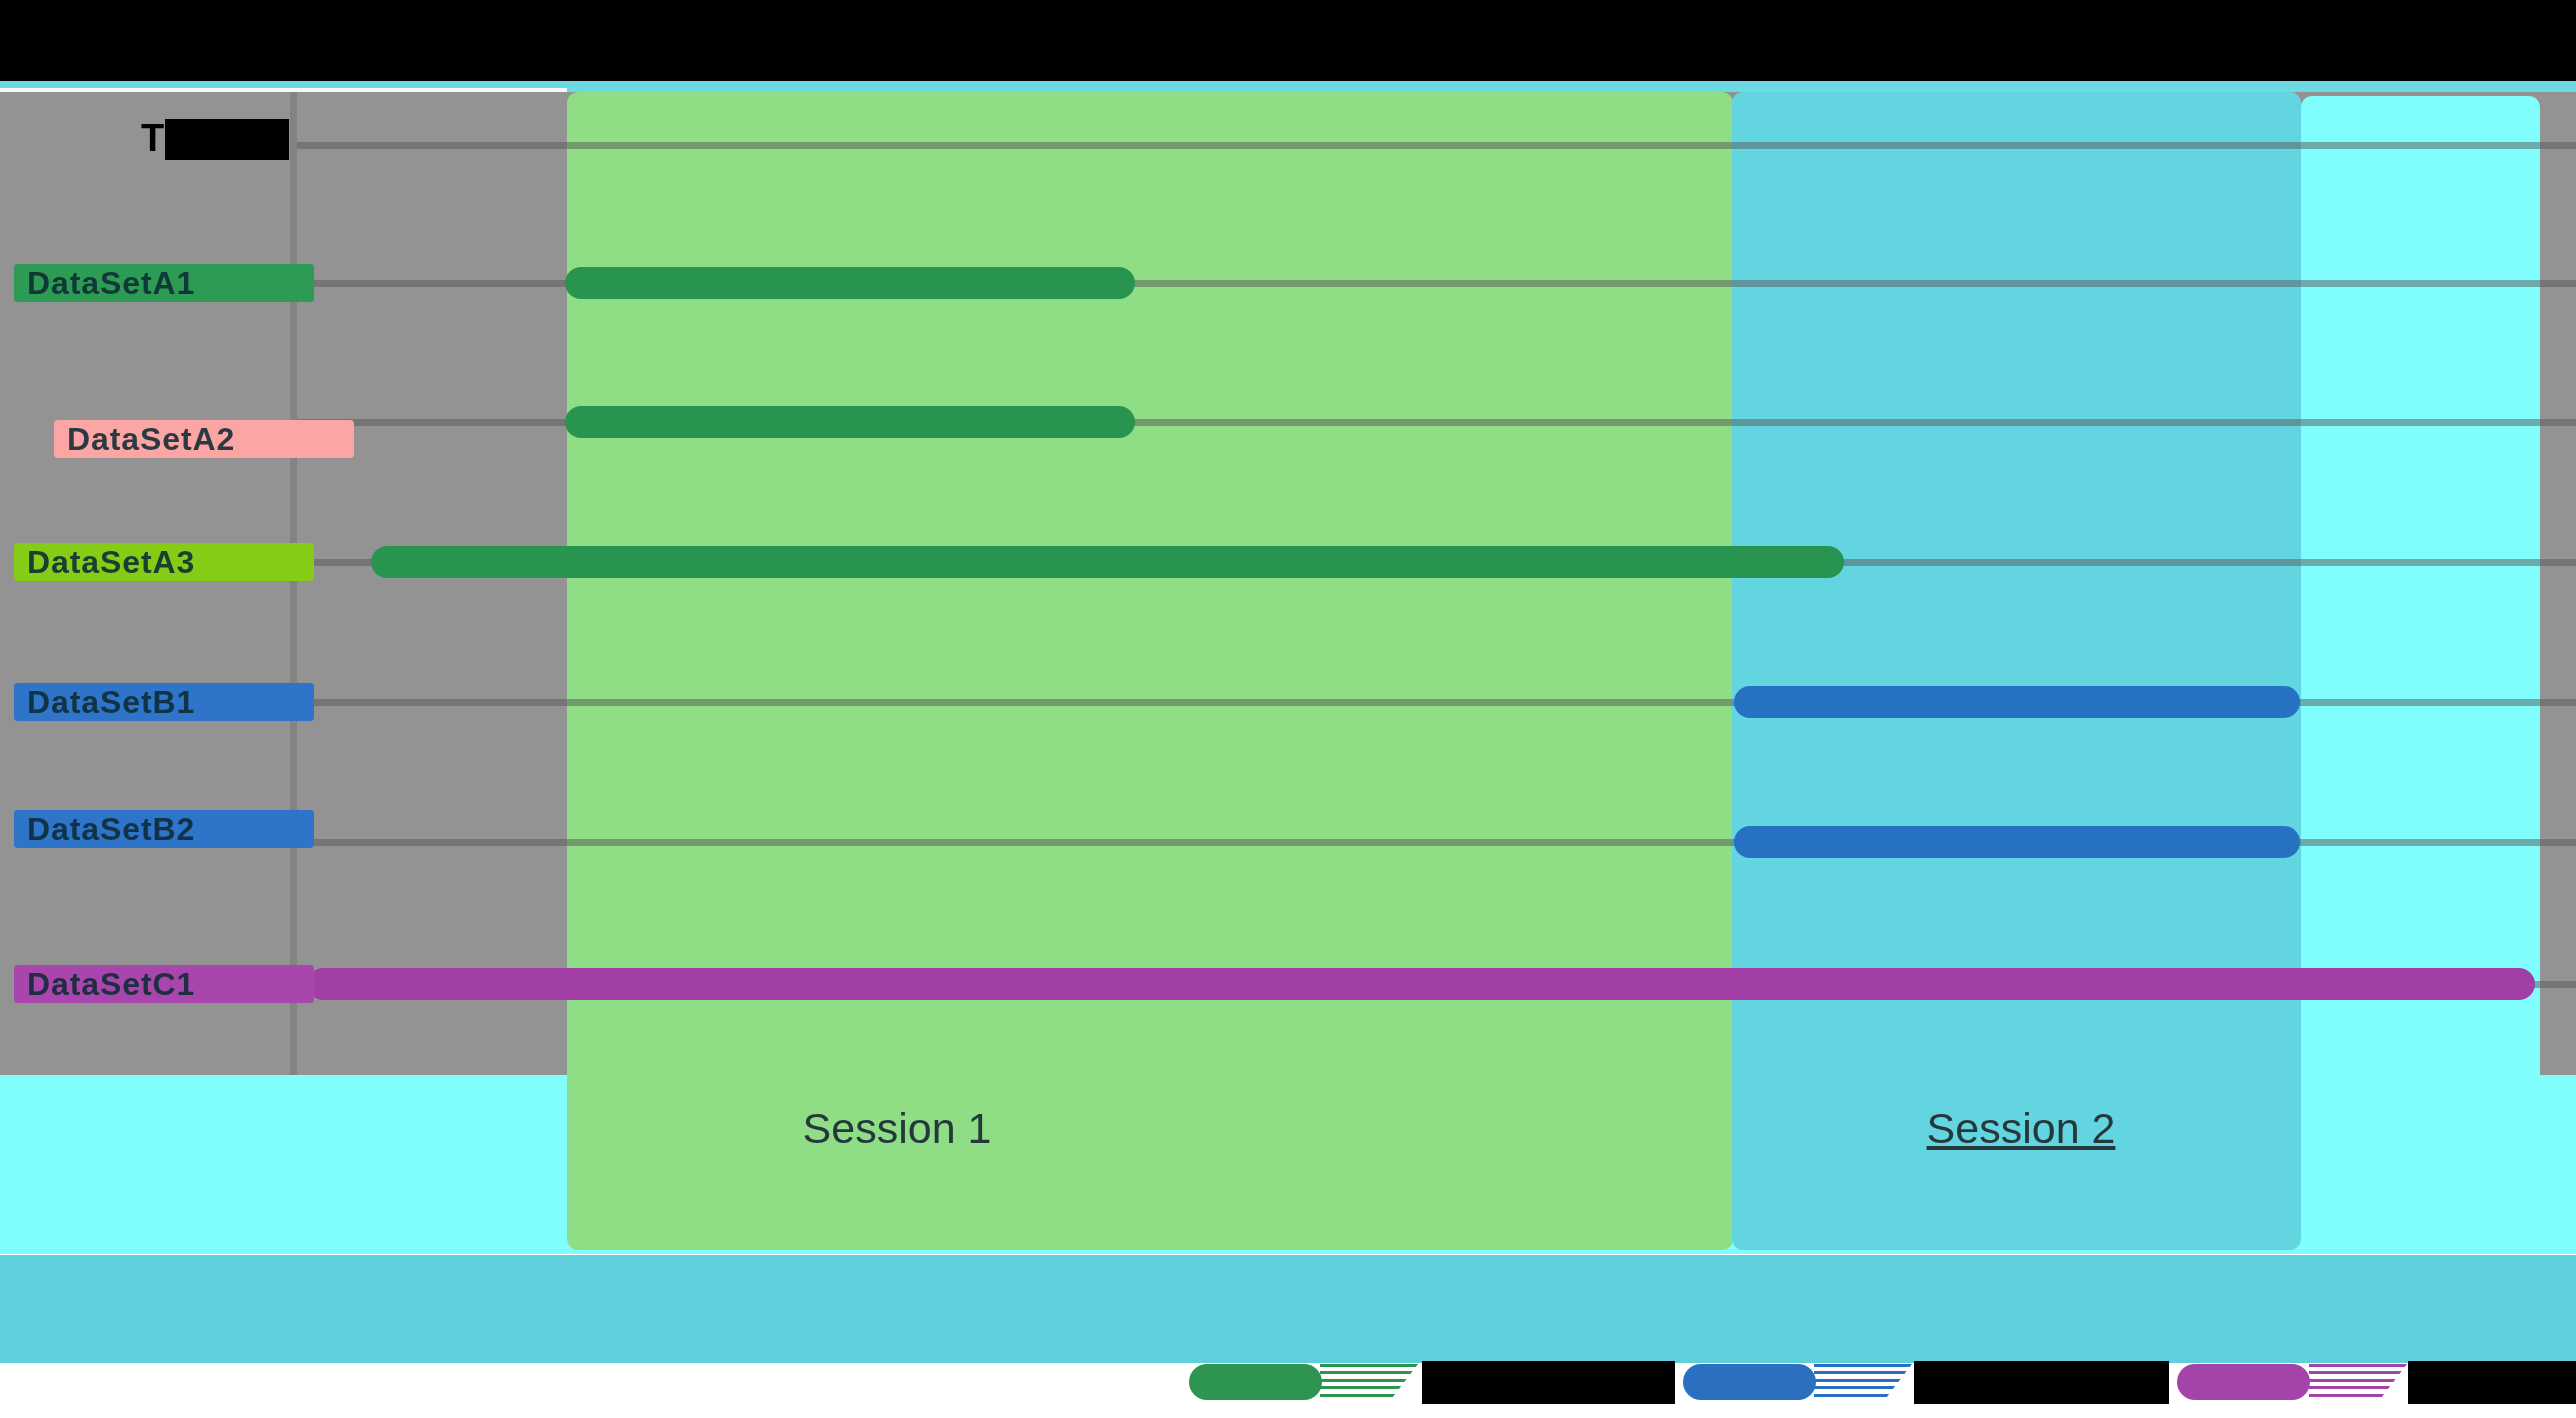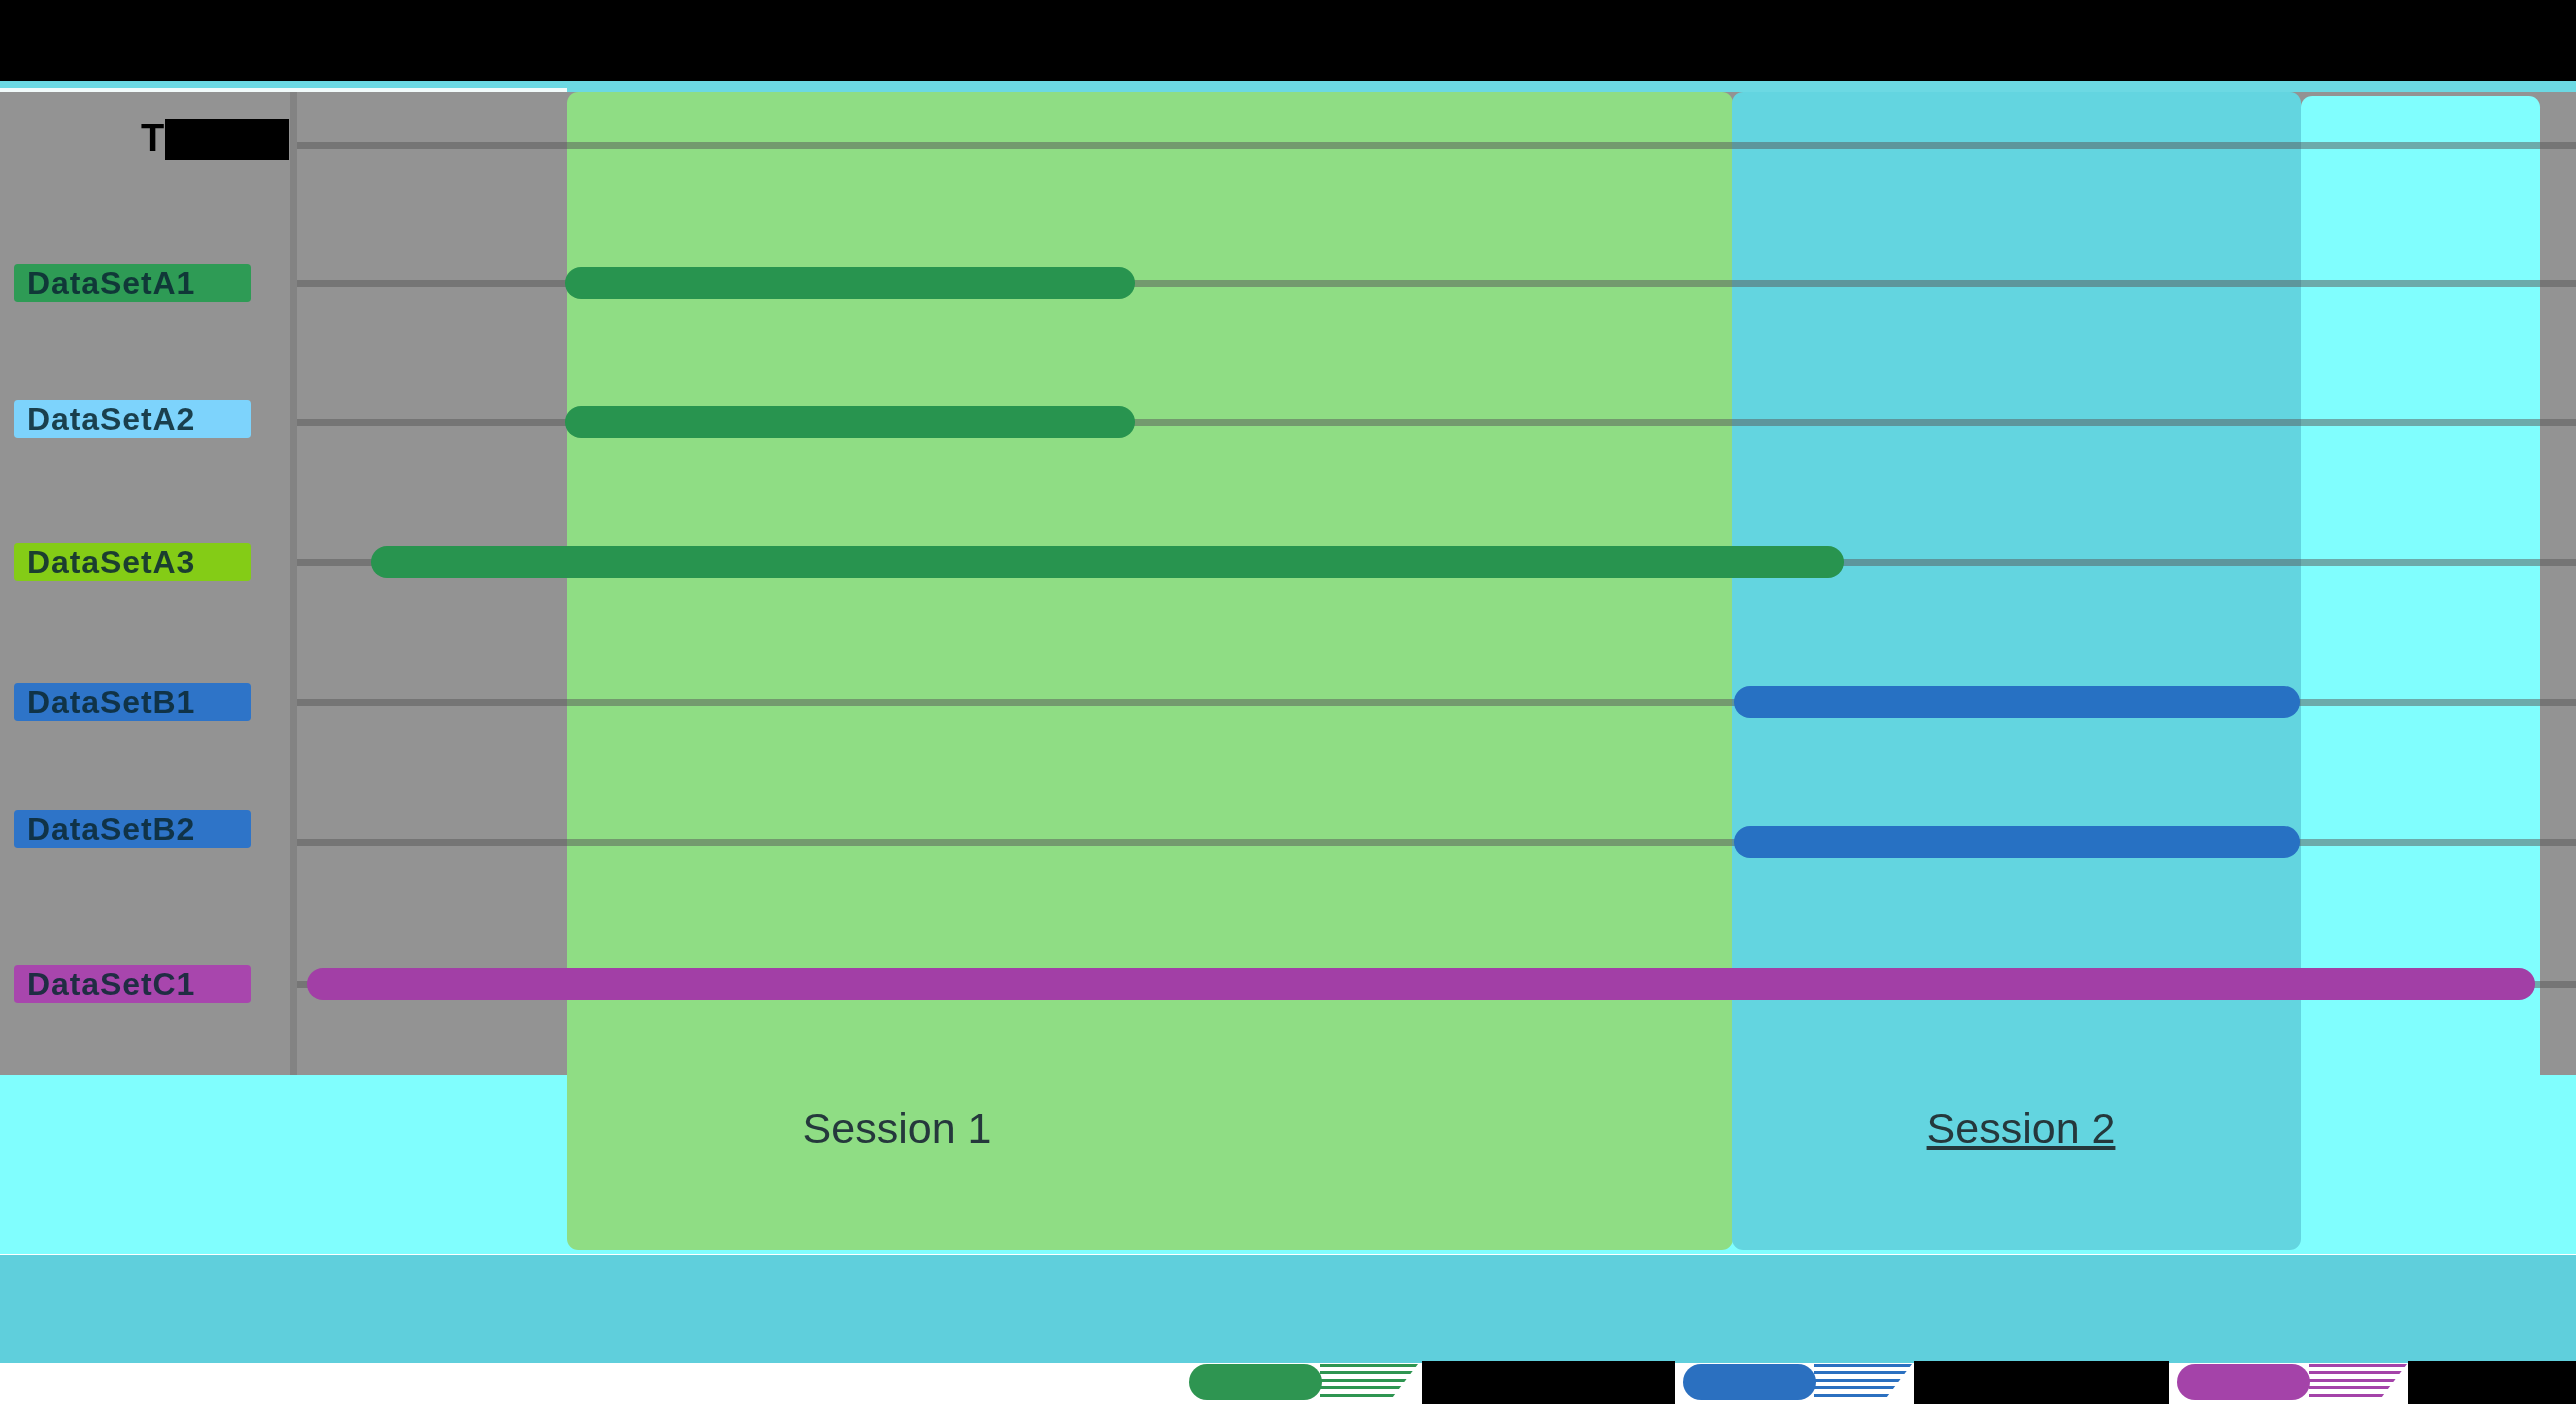--- a/index.html
+++ b/index.html
@@ -18,21 +18,21 @@
   
   .col{top:92px;height:1158px;border-radius:11.3px;}
   .col-s1{left:567px;width:1166px;background:#8FDD84;}
   .col-s2{left:1732px;width:569px;background:#63D5E0;}
   .col-aux{left:2301px;top:96px;height:1151px;width:239px;background:#80FEFE;}
   
   .grid{left:297px;width:2279px;height:6.6px;background:rgba(88,88,88,0.50);}
   
   .bar{height:32px;border-radius:16px;}
   
-  .rowbox{left:14px;width:237px;height:38px;border-radius:3.8px;
+  .rowbox{left:14px;width:300px;height:38px;border-radius:3.8px;
           display:flex;align-items:center;padding-left:13px;box-sizing:border-box;}
   .rowbox span{font-size:32px;font-weight:bold;color:rgba(12,42,52,0.88);
                letter-spacing:0.9px;white-space:nowrap;}
   
   .titlewrap{left:141px;top:116px;height:45px;display:flex;align-items:center;}
   .titlewrap .t{color:#000;font-size:38px;font-weight:bold;}
   .titleredact{left:165px;top:119px;width:124px;height:41px;background:#000;}
   
   .sessionlabel{top:1105px;height:47px;line-height:47px;font-size:43px;
                 color:#25383C;transform:translateX(-50%);white-space:nowrap;}
@@ -75,21 +75,21 @@
   <div class="abs bar" style="top: 968px; left: 307px; width: 2228px; background: rgb(162, 63, 166);"></div>
 
   <div class="abs titlewrap">
     <span class="t">T</span>
   </div>
   <div class="abs titleredact"></div>
 
   <div class="abs rowbox" style="top: 264px; background: rgb(46, 155, 85);">
       <span>DataSetA1</span>
     </div>
-  <div class="abs rowbox" style="top: 400px; background: #7dd3fc;">
+  <div class="abs rowbox" style="top: 420px; background: #fca5a5; margin-left: 40px;">
       <span>DataSetA2</span>
     </div>
   <div class="abs rowbox" style="top: 543px; background: #84cc16;">
       <span>DataSetA3</span>
     </div>
   <div class="abs rowbox" style="top: 683px; background: rgb(46, 116, 200);">
       <span>DataSetB1</span>
     </div>
   <div class="abs rowbox" style="top: 810px; background: rgb(46, 116, 200);">
       <span>DataSetB2</span>

